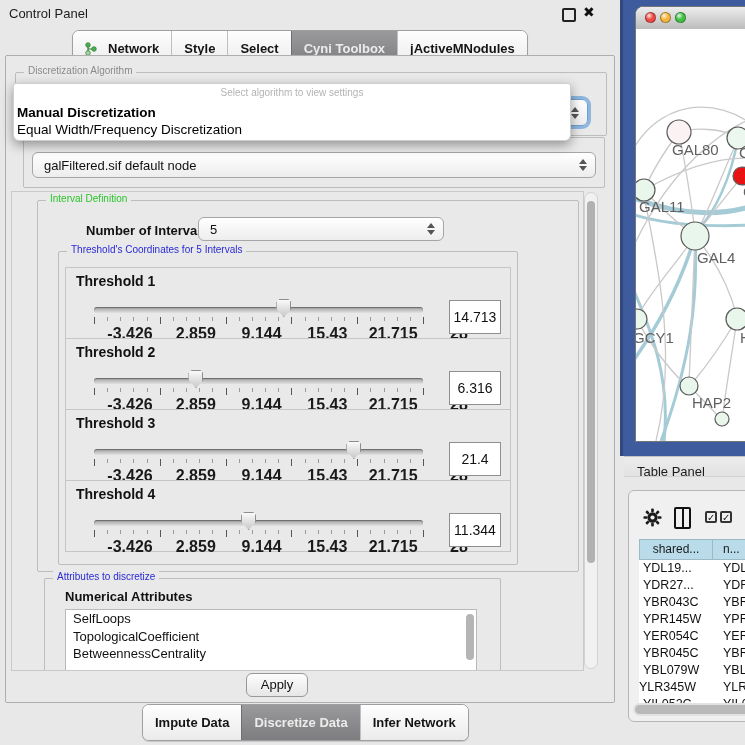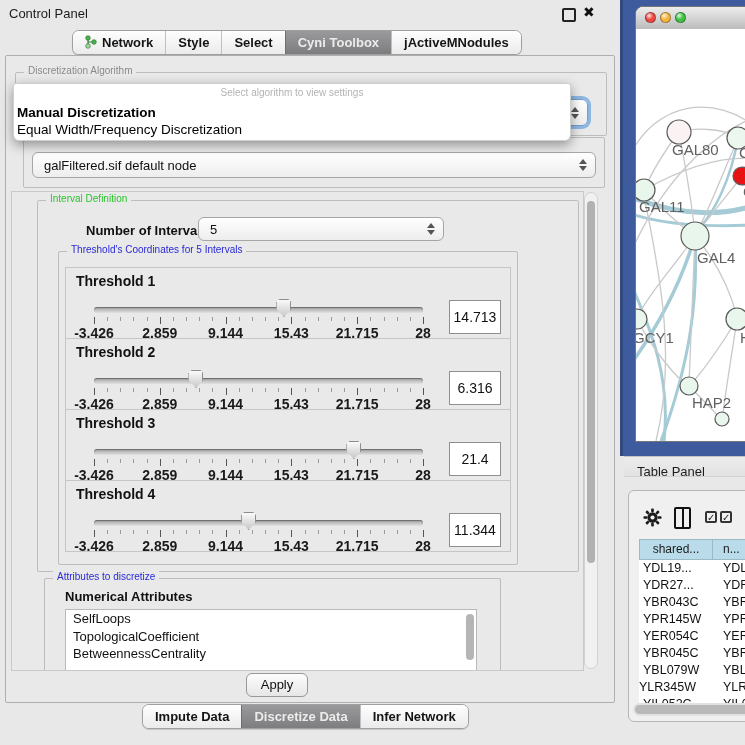--- a/index.html
+++ b/index.html
@@ -6,21 +6,21 @@
   body{font-family:"Liberation Sans","DejaVu Sans",sans-serif;}
   #root{position:relative;width:745px;height:745px;background:#e8e8e8;overflow:hidden;}
   
   #control-panel{position:absolute;left:0;top:0;width:620px;height:522px;background:#e8e8e8;}
   .cp-titlebar{position:absolute;left:0;top:0;width:620px;height:26px;}
   .cp-title{position:absolute;left:9px;top:6px;font-size:13px;color:#1c1c1c;}
   .float-btn{position:absolute;left:562px;top:8px;width:10px;height:10px;border:2px solid #222;border-radius:2px;background:transparent;}
   .close-btn{position:absolute;left:583px;top:4px;font-size:14px;font-weight:bold;color:#111;}
   
   .tabbar{position:absolute;display:flex;border:1px solid #9f9f9f;border-radius:7px;overflow:hidden;background:#fff;box-shadow:0 1px 1px rgba(0,0,0,.15);}
-  .tab{padding:4px 12px;font-size:13px;font-weight:bold;color:#141414;background:linear-gradient(#fefefe,#ebebeb);border-left:1px solid #bfbfbf;display:flex;align-items:flex-start;gap:5px;white-space:nowrap;}
+  .tab{padding:10px 12px;font-size:13px;font-weight:bold;color:#141414;background:linear-gradient(#fefefe,#ebebeb);border-left:1px solid #bfbfbf;display:flex;align-items:center;gap:11px;white-space:nowrap;}
   .tab:first-child{border-left:none;}
   .tab.selected{background:linear-gradient(#9a9a9c,#7d7d7f);color:#ececec;border-left-color:#6f6f6f;}
   #top-tabs{left:72px;top:30px;}
   #bottom-tabs{left:142px;top:704px;}
   
   .cp-main{position:absolute;left:5px;top:55px;width:608px;height:646px;border:1px solid #aeaeae;background:#e9e9e9;border-radius:2px;}
   .groupbox{position:absolute;border:1px solid #bdbdbd;border-radius:2px;}
   .group-label{position:absolute;top:-8px;left:8px;background:#e9e9e9;padding:0 4px;font-size:10px;color:#1a1a1a;}
   .combo{position:absolute;background:linear-gradient(#ffffff,#ededed);border:1px solid #a6a6a6;border-radius:6px;font-size:13px;color:#111;display:flex;align-items:center;padding-left:11px;box-sizing:border-box;}
   .spin{position:absolute;right:9px;top:50%;transform:translateY(-50%);width:7px;height:12px;}
@@ -49,21 +49,21 @@
   #thr-group>.group-label{color:#2929d6;}
   .thr-panel{position:relative;margin:-1px auto 0;width:446px;height:72px;border:1px solid #c6c6c6;background:#e9e9e9;box-sizing:border-box;}
   #thr-stack{position:absolute;left:5px;top:16px;width:448px;}
   .thr-label{position:absolute;left:10px;top:5px;font-size:14px;font-weight:bold;color:#111;}
   .sl-track{position:absolute;left:28px;top:39px;width:329px;height:6px;border-radius:3px;background:linear-gradient(#9e9e9e,#e2e2e2);box-shadow:inset 0 1px 1px rgba(0,0,0,.35);}
   .sl-thumb{position:absolute;top:31px;width:15px;height:18px;background:linear-gradient(#fdfdfd,#c7c7c7);box-shadow:inset 0 0 0 1px #8d8d8d;clip-path:polygon(20% 0%,80% 0%,100% 18%,100% 55%,50% 100%,0% 55%,0% 18%);}
   .sl-ticks{position:absolute;left:28px;top:49px;width:329px;height:8px;}
   .tick{position:absolute;top:0;width:1px;background:#9a9a9a;height:4px;}
   .tick.major{height:7px;background:#555;}
   .sl-labels{position:absolute;left:28px;top:57px;width:329px;height:12px;}
-  .sl-lab{position:absolute;transform:translateX(-50%);font-size:14px;font-weight:bold;color:#1a1a1a;white-space:nowrap;}
+  .sl-lab{position:absolute;transform:translateX(-50%);font-size:16px;font-weight:bold;color:#1a1a1a;white-space:nowrap;margin-left:36px;}
   .val-box{position:absolute;left:383px;top:32px;width:50px;height:32px;background:#fff;border:1px solid #8f8f8f;font-size:14px;color:#111;text-align:center;line-height:32px;}
   #attr-group{left:32px;top:386px;width:455px;height:92px;border-bottom:none;}
   #attr-group>.group-label{color:#2929d6;}
   #attr-list-label{position:absolute;left:8px;top:10px;font-size:13px;font-weight:bold;color:#111;padding-left:12px;}
   #attr-list{position:absolute;left:20px;top:30px;width:410px;height:60px;background:#fff;border:1px solid #b9b9b9;overflow:hidden;}
   .attr-item{height:17.5px;line-height:17.5px;padding-left:7px;font-size:13px;color:#111;}
   #attr-list .list-scroll{position:absolute;right:1px;top:2px;width:10px;height:54px;}
   #attr-list .list-scroll .thumb{position:absolute;left:1px;top:2px;width:8px;height:46px;background:#b5b5b5;border-radius:5px;}
   #apply-btn{position:absolute;left:240px;top:617px;width:60px;height:22px;background:linear-gradient(#fdfdfd,#e6e6e6);border:1px solid #989898;border-radius:6px;font-size:13px;color:#111;text-align:center;line-height:21px;}
   

